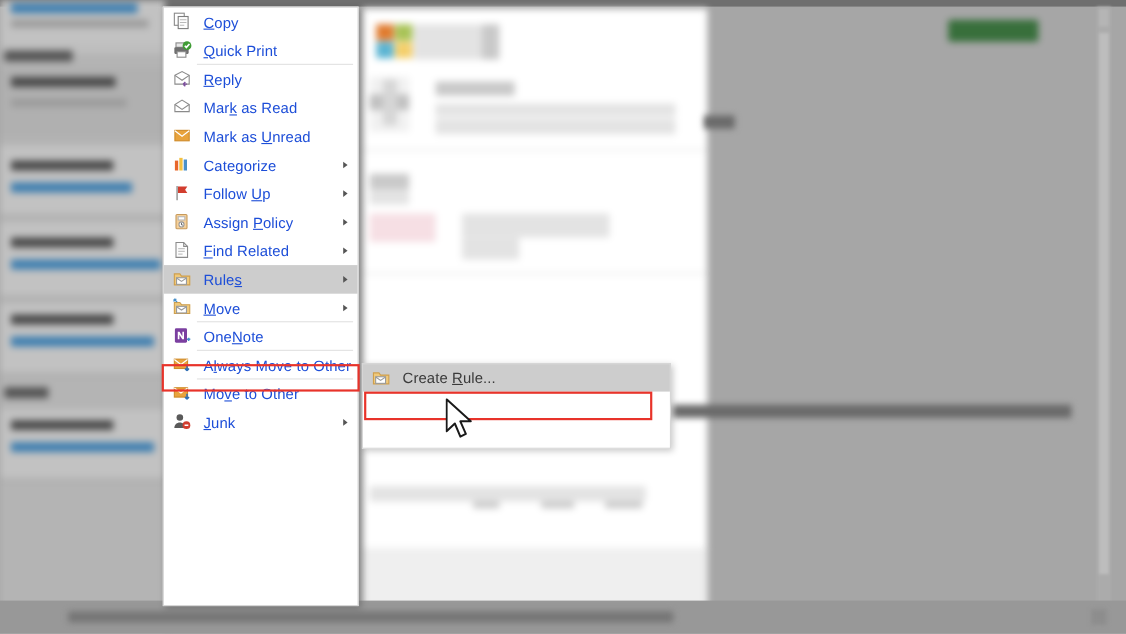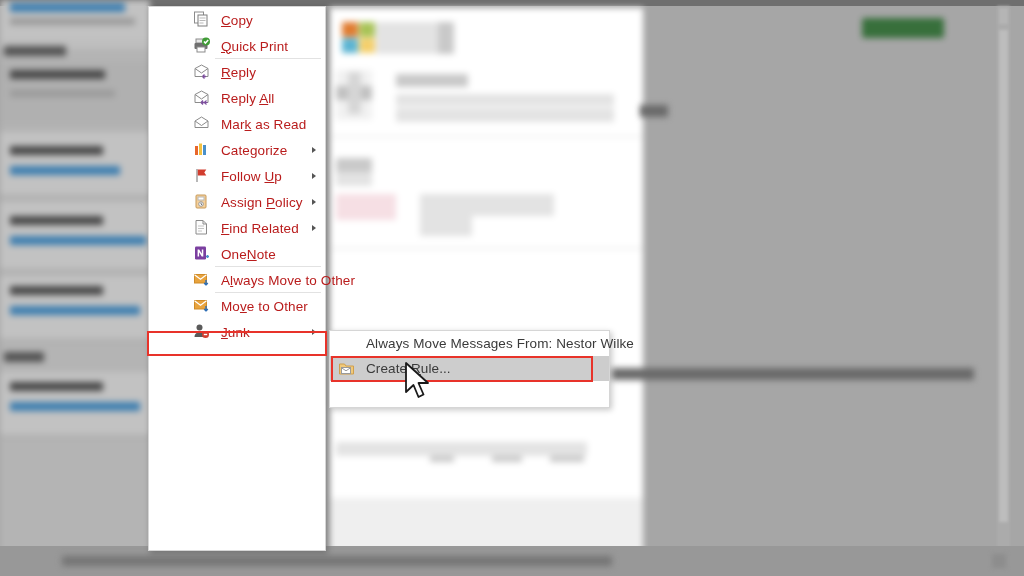--- a/index.html
+++ b/index.html
@@ -97,21 +97,21 @@
     position: absolute; right: 18px; top: 8px; width: 14px; height: 14px;
     background: #8d8d8d; filter: blur(2px);
   }
 
   
   .ctxmenu {
     position: absolute; left: 148px; top: 6px; width: 178px; height: 545px;
     background: #ffffff;
     border: 1px solid #d6d6d6;
     box-shadow: 2px 2px 6px rgba(0,0,0,.25);
-    font-size: 13.5px; color: #b91c1c; padding-left: 36px;
+    font-size: 13.5px; color: #1d4ed8;
   }
   .mi {
     position: relative; display: flex; align-items: center;
     height: 26px; padding-left: 8px; cursor: default;
   }
   .mi.sep-after::after {
     content: ""; position: absolute; left: 30px; right: 4px; bottom: 0;
     height: 1px; background: #e2e2e2;
   }
   .mi .ic {
@@ -267,33 +267,31 @@
       <div class="mi">
         <span class="ic"><svg width="18" height="17" viewBox="0 0 18 17">
             <path d="M2 5.5l6.5-3.5L15 5.5v8H2z" fill="#fff" stroke="#8b8b8b"></path>
             <path d="M2 5.5l6.5 4.5L15 5.5" fill="none" stroke="#8b8b8b"></path>
             <path d="M9.5 13.5h3.5M9.5 13.5l2-2M9.5 13.5l2 2" stroke="#7d4f9e" stroke-width="1.3" fill="none"></path>
           </svg></span>
         <span class="lbl"><u>R</u>eply</span>
       </div>
       <div class="mi">
         <span class="ic"><svg width="18" height="17" viewBox="0 0 18 17">
-            <path d="M2 5.5l6.5-3.5L15 5.5v8H2z" fill="#fff" stroke="#8b8b8b"></path>
-            <path d="M2 5.5l6.5 4.5L15 5.5" fill="none" stroke="#8b8b8b"></path>
-            <path d="M8 13.5h4M8 13.5l2-2M8 13.5l2 2" stroke="#7d4f9e" stroke-width="1.3" fill="none"></path>
-            <path d="M11.5 13.5h3M11.5 13.5l2-2M11.5 13.5l2 2" stroke="#7d4f9e" stroke-width="1.1" fill="none"></path>
-          </svg></span>
-        <span class="lbl">Reply <u>A</u>ll</span>
-      </div>
-      <div class="mi">
-        <span class="ic"><svg width="18" height="17" viewBox="0 0 18 17">
             <path d="M2 12.5V6l6.5-4L15 6v6.5z" fill="#fff" stroke="#8b8b8b"></path>
             <path d="M2 6l6.5 4.5L15 6" fill="none" stroke="#8b8b8b"></path>
           </svg></span>
         <span class="lbl">Mar<u>k</u> as Read</span>
+      </div>
+      <div class="mi">
+        <span class="ic"><svg width="18" height="17" viewBox="0 0 18 17">
+            <rect x="2" y="3.5" width="13" height="9.5" fill="#e8a33d" stroke="#cf8b28"></rect>
+            <path d="M2 3.8l6.5 5 6.5-5" fill="none" stroke="#fff" stroke-width="1.1"></path>
+          </svg></span>
+        <span class="lbl">Mark as <u>U</u>nread</span>
       </div>
       <div class="mi">
         <span class="ic"><svg width="18" height="17" viewBox="0 0 18 17">
             <rect x="2" y="5" width="3" height="9" fill="#e8672b"></rect>
             <rect x="6" y="2.5" width="3" height="11.5" fill="#f3c141"></rect>
             <rect x="10" y="4" width="3" height="10" fill="#4a90c9"></rect>
           </svg></span>
         <span class="lbl">Cate<u>g</u>orize</span>
         <span class="arr"></span>
       </div>
@@ -317,20 +315,39 @@
       </div>
       <div class="mi">
         <span class="ic"><svg width="18" height="17" viewBox="0 0 18 17">
             <path d="M3 1.5h7l3.5 3.5v10H3z" fill="#fdfdfd" stroke="#8b8b8b"></path>
             <path d="M10 1.5V5h3.5" fill="none" stroke="#8b8b8b"></path>
             <path d="M5 7h6M5 9.5h6M5 12h4" stroke="#c4c4c4" stroke-width="1"></path>
           </svg></span>
         <span class="lbl"><u>F</u>ind Related</span>
         <span class="arr"></span>
       </div>
+      <div class="mi hl">
+        <span class="ic"><svg width="18" height="17" viewBox="0 0 18 17">
+            <path d="M1.5 4h5l1.5 2h7.5v8H1.5z" fill="#f0c97a" stroke="#cf9f4c"></path>
+            <rect x="3.5" y="7.5" width="9" height="6" fill="#fff" stroke="#9a9a9a"></rect>
+            <path d="M3.5 7.8l4.5 3 4.5-3" fill="none" stroke="#9a9a9a"></path>
+          </svg></span>
+        <span class="lbl">Rule<u>s</u></span>
+        <span class="arr"></span>
+      </div>
+      <div class="mi sep-after">
+        <span class="ic"><svg width="18" height="17" viewBox="0 0 18 17">
+            <path d="M1.5 4h5l1.5 2h7.5v8H1.5z" fill="#f0c97a" stroke="#cf9f4c"></path>
+            <rect x="3.5" y="7.5" width="9" height="6" fill="#fff" stroke="#9a9a9a"></rect>
+            <path d="M3.5 7.8l4.5 3 4.5-3" fill="none" stroke="#9a9a9a"></path>
+            <path d="M4 3.5L1.2 1M1.2 1l2.2.1M1.2 1l.1 2.2" stroke="#4a90c9" stroke-width="1.2" fill="none"></path>
+          </svg></span>
+        <span class="lbl"><u>M</u>ove</span>
+        <span class="arr"></span>
+      </div>
       <div class="mi sep-after">
         <span class="ic"><svg width="18" height="17" viewBox="0 0 18 17">
             <rect x="2" y="1.5" width="11" height="13" rx="1.2" fill="#7b3fa0"></rect>
             <path d="M4.6 11.5V4.6h1.6l2.6 4.2V4.6h1.5v6.9H8.7L6.1 7.3v4.2z" fill="#fff"></path>
             <path d="M13 11.5h3M14.5 10v3" stroke="#4a90c9" stroke-width="1.4"></path>
           </svg></span>
         <span class="lbl">One<u>N</u>ote</span>
       </div>
       <div class="mi sep-after">
         <span class="ic"><svg width="18" height="17" viewBox="0 0 18 17">
@@ -354,24 +371,20 @@
             <path d="M1.5 14c0-3 2.3-5 5-5s5 2 5 5z" fill="#5a5a5a"></path>
             <circle cx="12.5" cy="11.5" r="3.5" fill="#d23d2e"></circle>
             <path d="M10.8 11.5h3.4" stroke="#fff" stroke-width="1.4"></path>
           </svg></span>
         <span class="lbl"><u>J</u>unk</span>
         <span class="arr"></span>
       </div>
     </div>
 
   <div class="submenu" id="submenu">
-      <div class="mi">
-        <span class="ic"></span>
-        <span class="lbl">Always Move Messages From: Nestor Wilke</span>
-      </div>
       <div class="mi hl">
         <span class="ic"><svg width="18" height="17" viewBox="0 0 18 17">
             <path d="M1.5 4h5l1.5 2h7.5v8H1.5z" fill="#f0c97a" stroke="#cf9f4c"></path>
             <rect x="3.5" y="7.5" width="9" height="6" fill="#fff" stroke="#9a9a9a"></rect>
             <path d="M3.5 7.8l4.5 3 4.5-3" fill="none" stroke="#9a9a9a"></path>
           </svg></span>
         <span class="lbl">Create <u>R</u>ule...</span>
       </div>
     </div>
 

